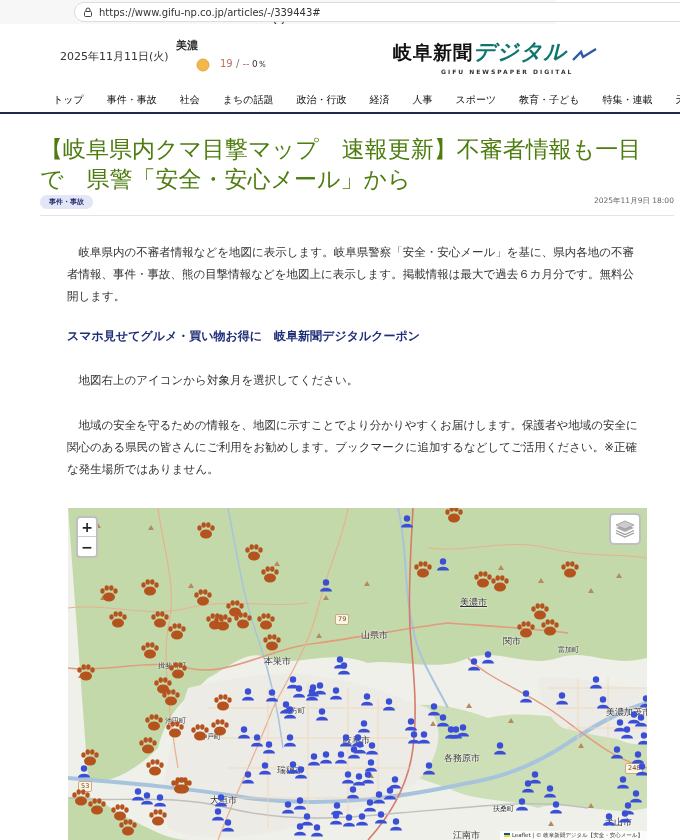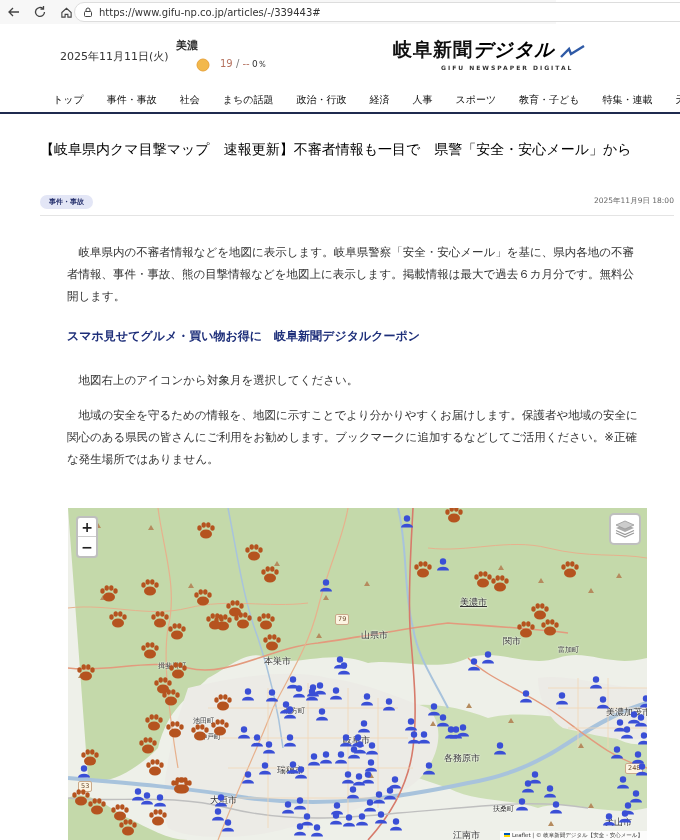--- a/index.html
+++ b/index.html
@@ -1,44 +1,44 @@
 <!DOCTYPE html>
 <html><head>
 <meta charset="utf-8">
 <style>
   * { box-sizing: border-box; margin: 0; padding: 0; }
   html, body { width: 680px; height: 840px; overflow: hidden; background: #fff; font-family: "DejaVu Sans", "Liberation Sans", sans-serif; color: #222; }
-  .browserbar { position: absolute; left: 0; top: 0; width: 556px; height: 24px; background: #f7f7f7; display: flex; align-items: center; }
+  .browserbar { position: absolute; left: 0; top: 0; width: 556px; height: 24px; background: #f7f7f7; display: flex; align-items: center; flex-direction: column; }
   .nav-btn { width: 24px; height: 24px; display: flex; align-items: center; justify-content: center; color: #444; font-size: 14px; }
   .urlbox { position: absolute; left: 74px; top: 2px; width: 620px; height: 20px; background: #fff; border: 1px solid #ddd; border-radius: 10px; display: flex; align-items: center; padding-left: 8px; font-size: 10px; color: #333; }
   .urlbox .lock { width: 10px; height: 10px; margin-right: 6px; }
   .page { position: absolute; left: 0; top: 24px; width: 680px; height: 816px; background: #fff; border-top-left-radius: 6px; }
   .hdr { position: absolute; left: 0; top: 0; width: 680px; height: 62px; }
   .date { position: absolute; left: 60px; top: 25px; font-size: 11px; color: #333; }
   .wx { position: absolute; font-size: 11px; }
   .wx .region { position: absolute; left: 0; top: 0; font-size: 11px; color: #333; font-weight: bold; }
   .wx .icon { position: absolute; top: 18px; }
   .wx .temp { position: absolute; top: 20px; font-size: 10px; color: #b5715e; white-space: nowrap; }
   .wx .temp .sep { color: #777; }
   .wx .pct { position: absolute; top: 20px; font-size: 9px; color: #333; white-space: nowrap; }
   .logo { position: absolute; left: 393px; top: 13px; }
   .logo .jp { font-family: "DejaVu Serif", serif; font-size: 19px; font-weight: bold; color: #111; letter-spacing: 1px; margin-top: 44px; }
-  .logo .digi { font-size: 19px; font-weight: bold; color: #000000; letter-spacing: 1px; font-style: italic; text-align: right; }
+  .logo .digi { font-size: 22px; font-weight: bold; color: #0f766e; letter-spacing: 1px; font-style: italic; text-align: right; }
   .logo .sub { font-size: 6px; color: #333; letter-spacing: 2px; margin-left: 48px; margin-top: 1px; font-weight: bold; }
   .gnav { position: absolute; left: 0; top: 64px; width: 680px; height: 26px; border-bottom: 2px solid #1f2a4f; display: flex; align-items: center; padding-left: 53px; }
   .gnav a { font-size: 10px; color: #111; text-decoration: none; margin-right: 23px; white-space: nowrap; font-weight: normal; }
-  .title { position: absolute; left: 40px; top: 110px; width: 610px; font-size: 14px; line-height: 30px; color: #000000; font-weight: normal; }
+  .title { position: absolute; left: 40px; top: 110px; width: 610px; font-size: 23px; line-height: 30px; color: #4d7c0f; font-weight: normal; }
   .badge { position: absolute; left: 40px; top: 171px; height: 14px; padding: 0 9px; border-radius: 8px; background: #e3e6f6; color: #2a3470; font-size: 7px; line-height: 14px; font-weight: bold; }
   .pubdate { position: absolute; left: 594px; top: 172px; font-size: 7.5px; color: #666; }
   .rule { position: absolute; left: 40px; top: 191px; width: 634px; height: 1px; background: #e4e4e4; }
   .body { position: absolute; left: 67px; width: 578px; font-size: 11.5px; line-height: 22px; color: #333; }
   .p1 { top: 217px; }
   .promo { position: absolute; left: 67px; top: 304px; font-size: 12px; color: #1e2f7a; font-weight: bold; text-decoration: none; }
   .p2 { top: 345px; }
-  .p3 { top: 380px; }
+  .p3 { top: 390px; }
   .map { position: absolute; left: 68px; top: 484px; width: 579px; height: 332px; overflow: hidden; background: #eef0e9; }
   .map svg.base { position: absolute; left: 0; top: 0; }
   .zoomctl { position: absolute; left: 8px; top: 8px; width: 22px; height: 42px; background: #fff; border: 2px solid rgba(0,0,0,0.25); border-radius: 4px; }
   .zoomctl div { height: 19px; display: flex; align-items: center; justify-content: center; font-size: 14px; font-weight: bold; color: #222; }
   .zoomctl .zin { border-bottom: 1px solid #ccc; }
   .layers { position: absolute; left: 541px; top: 5px; width: 32px; height: 32px; background: #fff; border: 2px solid rgba(0,0,0,0.25); border-radius: 5px; display: flex; align-items: center; justify-content: center; }
   .attrib { position: absolute; right: 0; bottom: 0; background: rgba(255,255,255,0.8); font-size: 5.5px; padding: 1px 4px; color: #333; white-space: nowrap; }
   .attrib .flag { display: inline-block; width: 6px; height: 4px; background: linear-gradient(#0057b7 50%, #ffd700 50%); vertical-align: middle; margin-right: 2px; }
   .maplbl { position: absolute; font-size: 9px; color: #333; text-shadow: 0 0 2px #fff, 0 0 2px #fff; white-space: nowrap; }
   .maplbl.sm { font-size: 7px; }
@@ -175,21 +175,21 @@
     </svg>
 
     <div id="place-labels">
         <div class="maplbl" style="left: 392px; top: 88px; text-decoration: underline;">美濃市</div>
         <div class="maplbl" style="left: 293px; top: 121px;">山県市</div>
         <div class="maplbl" style="left: 435px; top: 127px;">関市</div>
         <div class="maplbl sm" style="left: 490px; top: 137px;">富加町</div>
         <div class="maplbl" style="left: 196px; top: 147px;">本巣市</div>
         <div class="maplbl sm" style="left: 90px; top: 153px;">揖斐川町</div>
         <div class="maplbl sm" style="left: 216px; top: 198px;">北方町</div>
-        <div class="maplbl sm" style="left: 97px; top: 208px; margin-left: 28px;">池田町</div>
+        <div class="maplbl sm" style="left: 97px; top: 208px;">池田町</div>
         <div class="maplbl sm" style="left: 132px; top: 224px;">神戸町</div>
         <div class="maplbl" style="left: 538px; top: 198px;">美濃加茂市</div>
         <div class="maplbl" style="left: 275px; top: 226px;">岐阜市</div>
         <div class="maplbl" style="left: 209px; top: 256px;">瑞穂市</div>
         <div class="maplbl" style="left: 376px; top: 244px;">各務原市</div>
         <div class="maplbl" style="left: 142px; top: 286px;">大垣市</div>
         <div class="maplbl sm" style="left: 425px; top: 296px;">扶桑町</div>
         <div class="maplbl" style="left: 537px; top: 308px;">犬山市</div>
         <div class="maplbl" style="left: 385px; top: 321px;">江南市</div>
       </div>

